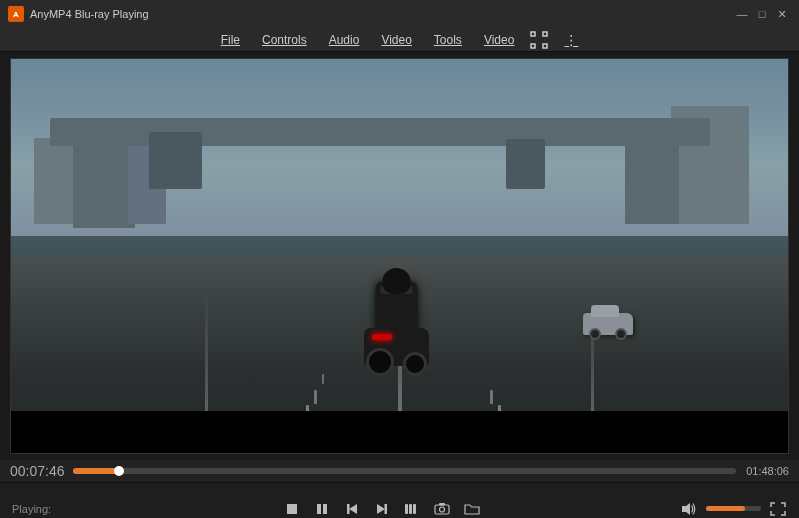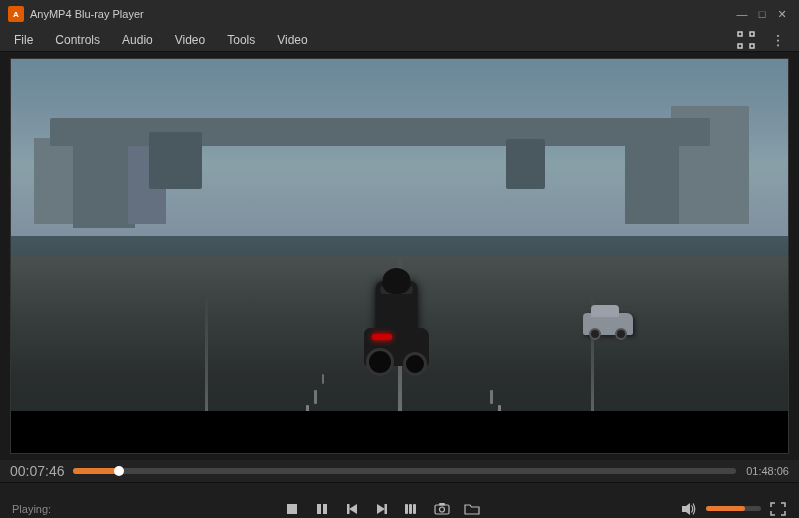--- a/index.html
+++ b/index.html
@@ -61,21 +61,22 @@
 
     
     #menu-bar {
       height: 24px;
       background: #2a2a2a;
       display: flex;
       align-items: center;
       padding: 0 4px;
       gap: 2px;
       border-bottom: 1px solid #111;
-      justify-content: space-between;
+      justify-content: center;
+      text-decoration: underline;
     }
     #menu-items {
       display: flex;
       align-items: center;
       gap: 2px;
     }
     .menu-item {
       padding: 2px 10px;
       font-size: 12px;
       color: #ccc;
@@ -438,21 +439,21 @@
       border-radius: 3px;
       width: 70%;
     }
   </style>
 </head>
 <body>
 
 <div id="title-bar">
   <div id="title-bar-left">
     <div id="app-icon">A</div>
-    <span id="title-text">AnyMP4 Blu-ray Player</span>
+    <span id="title-text">AnyMP4 Blu-ray Playing</span>
   </div>
   <div id="window-controls">
     <button class="win-btn">—</button>
     <button class="win-btn">□</button>
     <button class="win-btn">✕</button>
   </div>
 </div>
 
 <div id="menu-bar">
   <div id="menu-items">

